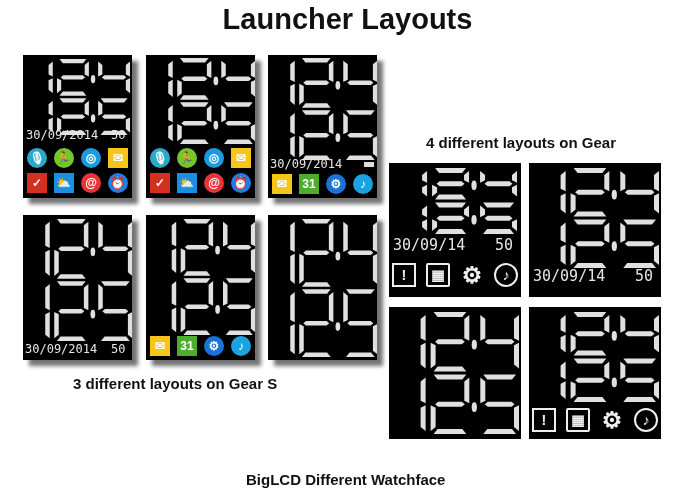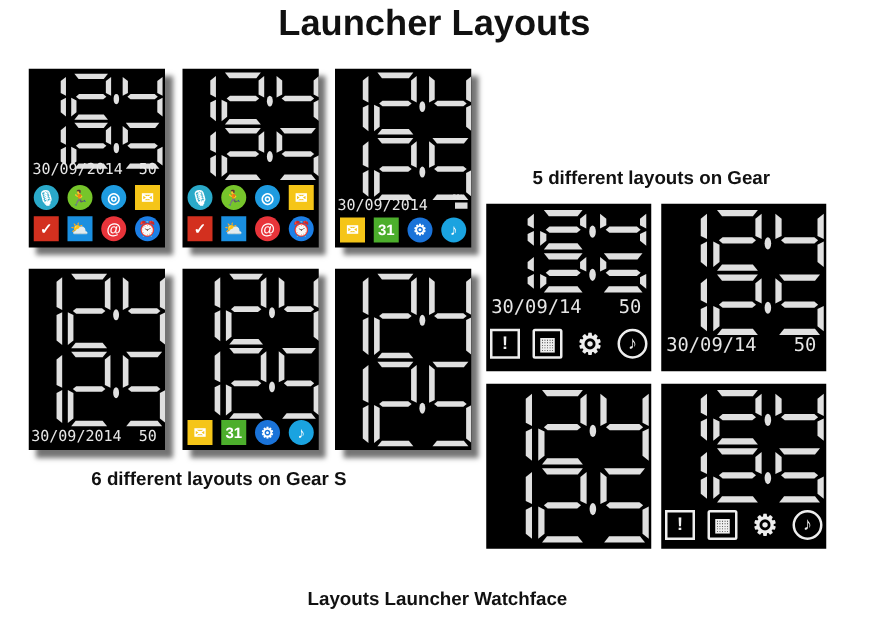--- a/index.html
+++ b/index.html
@@ -218,22 +218,22 @@
       <polygon points="37.53913043478261,137.5 59.069565217391315,137.5 62.66956521739131,142 33.93913043478261,142" fill="#e0e0e0"></polygon>
       <ellipse cx="69.86956521739131" cy="111.5575" rx="2.3625" ry="4.3875" fill="#e0e0e0"></ellipse>
       <polygon points="77.9695652173913,74.35000000000001 106.7,74.35000000000001 103.10000000000001,78.85000000000001 81.5695652173913,78.85000000000001" fill="#e0e0e0"></polygon>
       <polygon points="75.2695652173913,77.05000000000001 79.7695652173913,80.65 79.7695652173913,105.025 75.2695652173913,107.275" fill="#e0e0e0"></polygon>
       <polygon points="79.3195652173913,108.17500000000001 82.0195652173913,105.92500000000001 102.65,105.92500000000001 105.35000000000001,108.17500000000001 102.65,110.42500000000001 82.0195652173913,110.42500000000001" fill="#e0e0e0"></polygon>
       <polygon points="109.4,109.07500000000002 104.9,111.32500000000002 104.9,135.7 109.4,139.3" fill="#e0e0e0"></polygon>
       <polygon points="81.5695652173913,137.5 103.10000000000001,137.5 106.7,142 77.9695652173913,142" fill="#e0e0e0"></polygon>
     </svg>
   </div>
 
-<div class="caption" style="left:73px;top:375px;">6 different layouts on Gear S</div>
-<div class="caption" style="left:426px;top:134px;">5 different layouts on Gear</div>
+<div class="caption" style="left:73px;top:375px;">3 different layouts on Gear S</div>
+<div class="caption" style="left:426px;top:134px;">4 different layouts on Gear</div>
 
 <div class="panel" style="left:389px;top:163px;width:132px;height:134px;">
     <svg width="132" height="134" viewBox="0 0 132 134">
       <polygon points="38.08695652173913,8 33.08695652173913,12 33.08695652173913,17.25 38.08695652173913,19.75" fill="#e0e0e0"></polygon>
       <polygon points="38.08695652173913,21.75 33.08695652173913,24.25 33.08695652173913,29.5 38.08695652173913,33.5" fill="#e0e0e0"></polygon>
       <polygon points="46.08695652173913,5 77.04347826086956,5 73.04347826086956,10 50.08695652173913,10" fill="#e0e0e0"></polygon>
       <polygon points="80.04347826086956,8 75.04347826086956,12 75.04347826086956,17.25 80.04347826086956,19.75" fill="#e0e0e0"></polygon>
       <polygon points="47.58695652173913,20.75 50.58695652173913,18.25 72.54347826086956,18.25 75.54347826086956,20.75 72.54347826086956,23.25 50.58695652173913,23.25" fill="#e0e0e0"></polygon>
       <polygon points="43.08695652173913,21.75 48.08695652173913,24.25 48.08695652173913,29.5 43.08695652173913,33.5" fill="#e0e0e0"></polygon>
       <polygon points="50.08695652173913,31.5 73.04347826086956,31.5 77.04347826086956,36.5 46.08695652173913,36.5" fill="#e0e0e0"></polygon>
@@ -350,13 +350,13 @@
       <polygon points="95.80434782608697,73.25 98.80434782608697,70.75 122.5,70.75 125.5,73.25 122.5,75.75 98.80434782608697,75.75" fill="#e0e0e0"></polygon>
       <polygon points="130,74.25 125,76.75 125,88 130,92" fill="#e0e0e0"></polygon>
       <polygon points="98.30434782608697,90 123,90 127,95 94.30434782608697,95" fill="#e0e0e0"></polygon>
     </svg>
     <div class="icon outline" style="left: 3px; top: 101px; width: 24px; height: 24px; font-size: 14.4px;">!</div>
     <div class="icon outline" style="left: 37px; top: 101px; width: 24px; height: 24px; font-size: 14.4px; border-radius: 2px;">▦</div>
     <div class="icon circ outline" style="left: 71px; top: 101px; width: 24px; height: 24px; border: none; font-size: 22.8px;">⚙</div>
     <div class="icon circ outline" style="left: 105px; top: 101px; width: 24px; height: 24px; font-size: 14.4px;">♪</div>
   </div>
 
-<div class="caption" style="left:246px;top:471px;">Layouts Launcher Watchface</div>
+<div class="caption" style="left:246px;top:471px;">BigLCD Different Watchface</div>
 
 </body></html>

